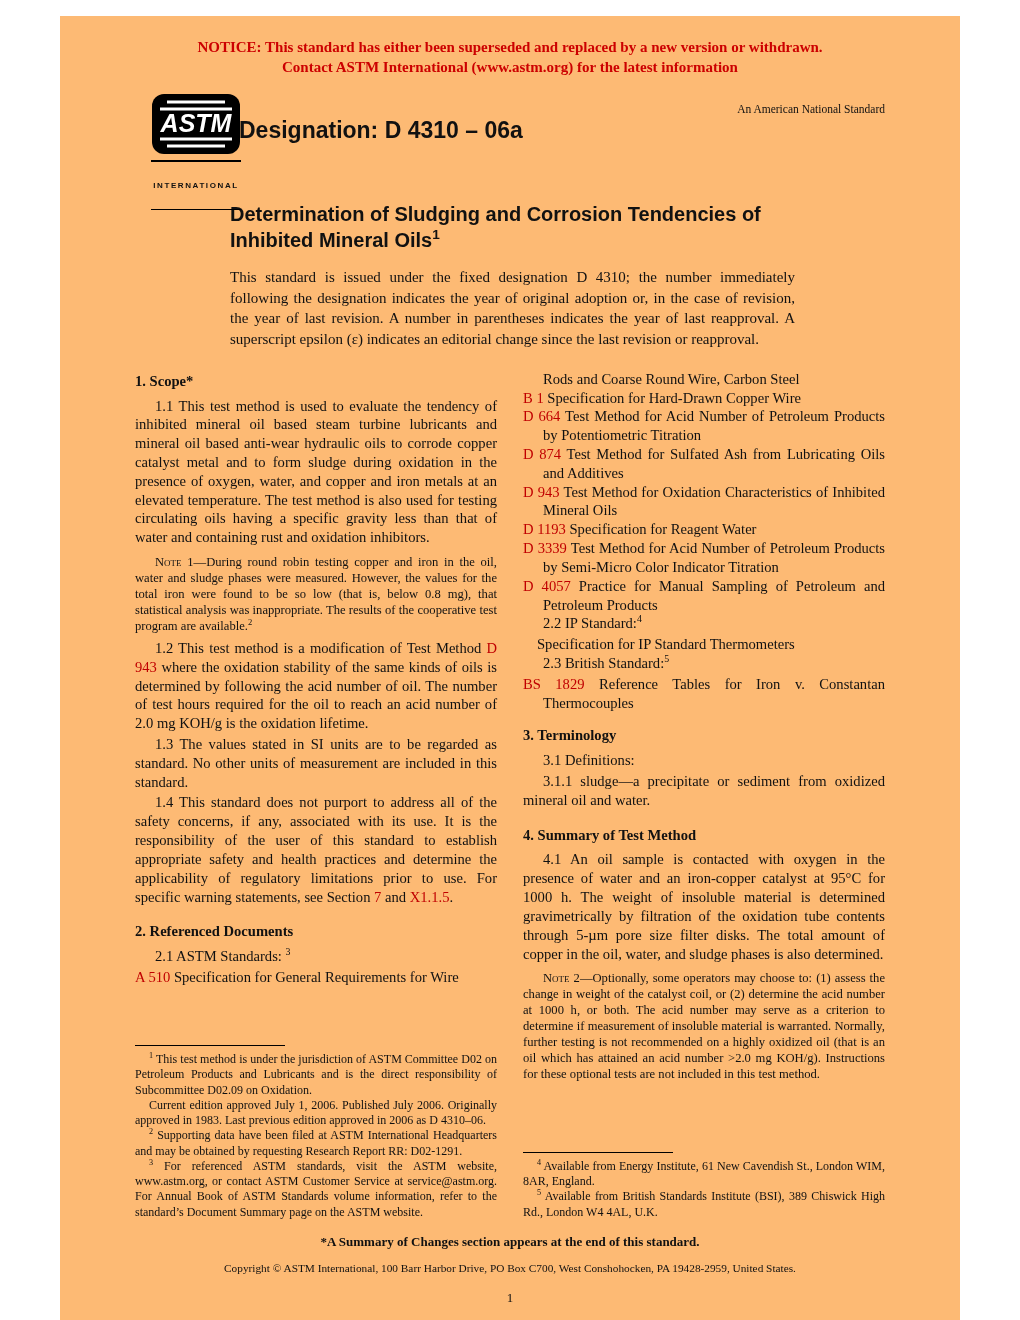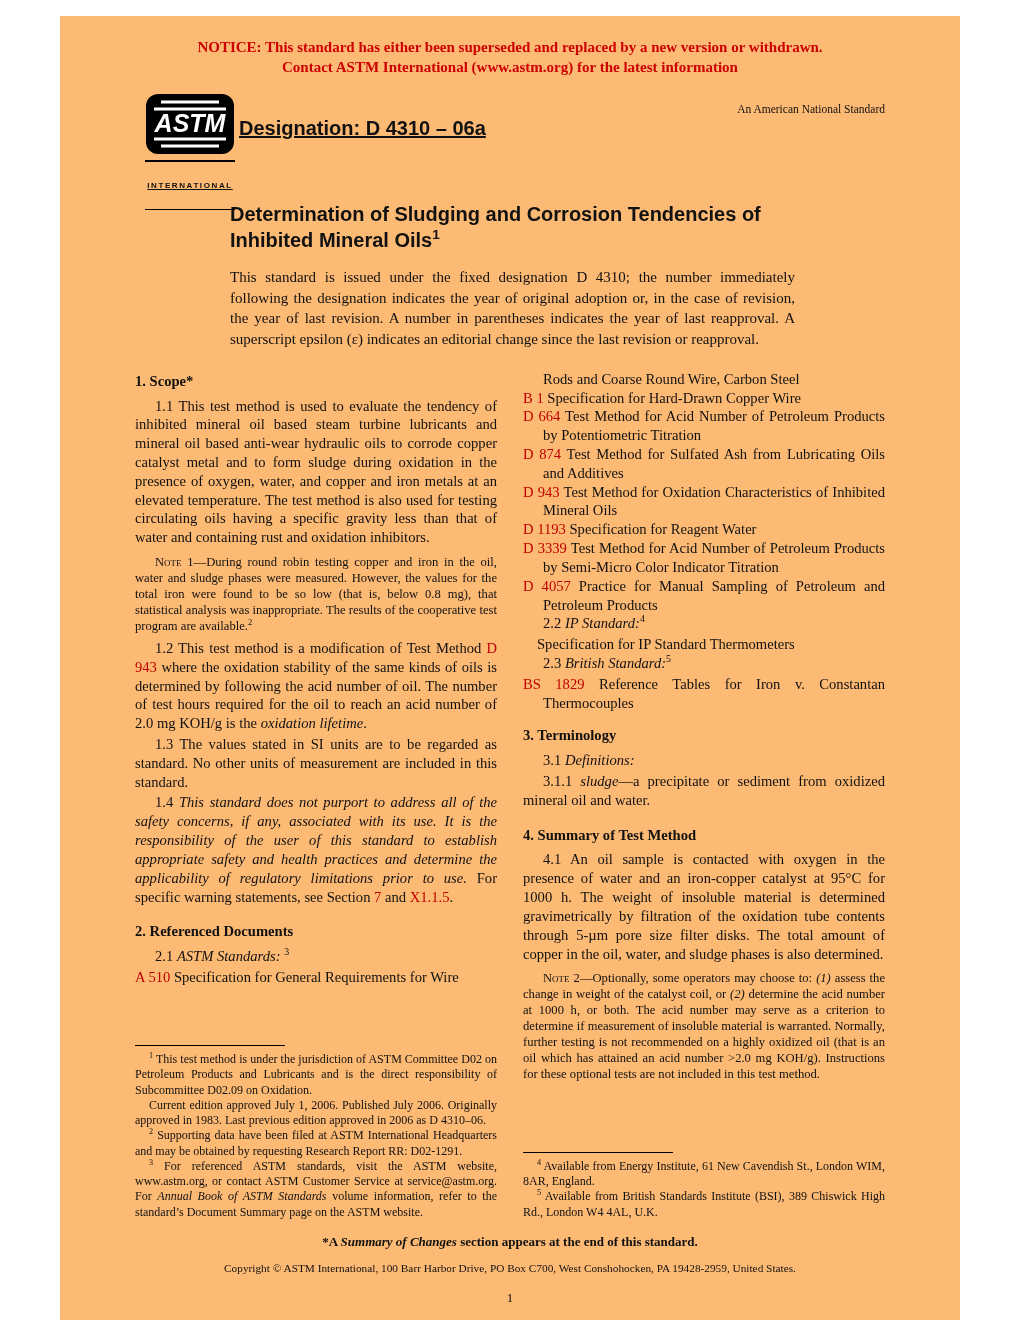--- a/index.html
+++ b/index.html
@@ -4,26 +4,26 @@
 <style>
   :root{ --accent:#cc0000; --link:#c00000; }
   html,body{margin:0;padding:0;}
   body{background:#fff;font-family:"Liberation Serif",serif;color:#111;}
   .page{position:relative;width:900px;height:1320px;background:#fdba74;overflow:hidden;margin:16px auto;}
 
   .notice{padding-top:22px;text-align:center;color:var(--accent);font-weight:bold;
           font-size:15px;line-height:1.3;}
 
   .header{position:relative;margin:16px 75px 0;height:88px;}
-  .logo{position:absolute;left:10px;top:0;width:90px;text-align:center;text-decoration:underline;}
+  .logo{position:absolute;left:16px;top:0;width:90px;text-align:center;}
   .logo-sub{font-family:"Liberation Sans",sans-serif;font-weight:bold;font-size:8px;
             letter-spacing:1.6px;border-top:2px solid #000;border-bottom:1px solid #000;
             padding:19px 0;margin-top:1px;}
   .designation{position:absolute;left:104px;top:24px;font-family:"Liberation Sans",sans-serif;
-               font-weight:bold;font-size:20px;text-decoration:underline;}
+               font-weight:bold;font-size:23px;}
   .ans{position:absolute;right:0;top:10px;font-size:11.5px;}
 
   .title-block{margin:20px 75px 0 170px;font-family:"Liberation Sans",sans-serif;
                font-weight:bold;font-size:20px;line-height:1.3;}
   .preamble{margin:14px 165px 0 170px;font-size:15px;line-height:1.38;text-align:justify;}
 
   .columns{display:flex;gap:26px;margin:20px 75px 0;height:850px;overflow:hidden;}
   .col{flex:1;display:flex;flex-direction:column;font-size:14.6px;line-height:1.29;
        text-align:justify;min-width:0;}
   .sect{font-size:14.6px;font-weight:bold;margin:14px 0 6px;}
@@ -32,21 +32,21 @@
   p.note{font-size:12.6px;line-height:1.27;text-indent:20px;margin:6px 0 4px;}
   p.ref{padding-left:20px;text-indent:-20px;margin:0;}
   p.cont{padding-left:20px;margin:0;}
   p.plain-ind{padding-left:14px;margin:0;}
 
   .footnotes{margin-top:auto;font-size:12px;line-height:1.27;text-align:justify;}
   .fn-rule{width:150px;border-top:1px solid #000;margin-bottom:6px;}
   p.fn{text-indent:14px;margin:0;}
 
   .red{color:var(--link);}
-  .i{font-style:italic;}
+  .i{}
   .sup{vertical-align:super;font-size:68%;line-height:0;}
   .sc{font-variant:small-caps;}
 
   .bottom{text-align:center;margin-top:14px;}
   .summary{font-weight:bold;font-size:13px;margin:0;}
   .copyright{font-size:11.3px;margin:12px 0 0;}
   .pageno{font-size:13px;margin:16px 0 0;}
 </style>
 </head>
 <body>

